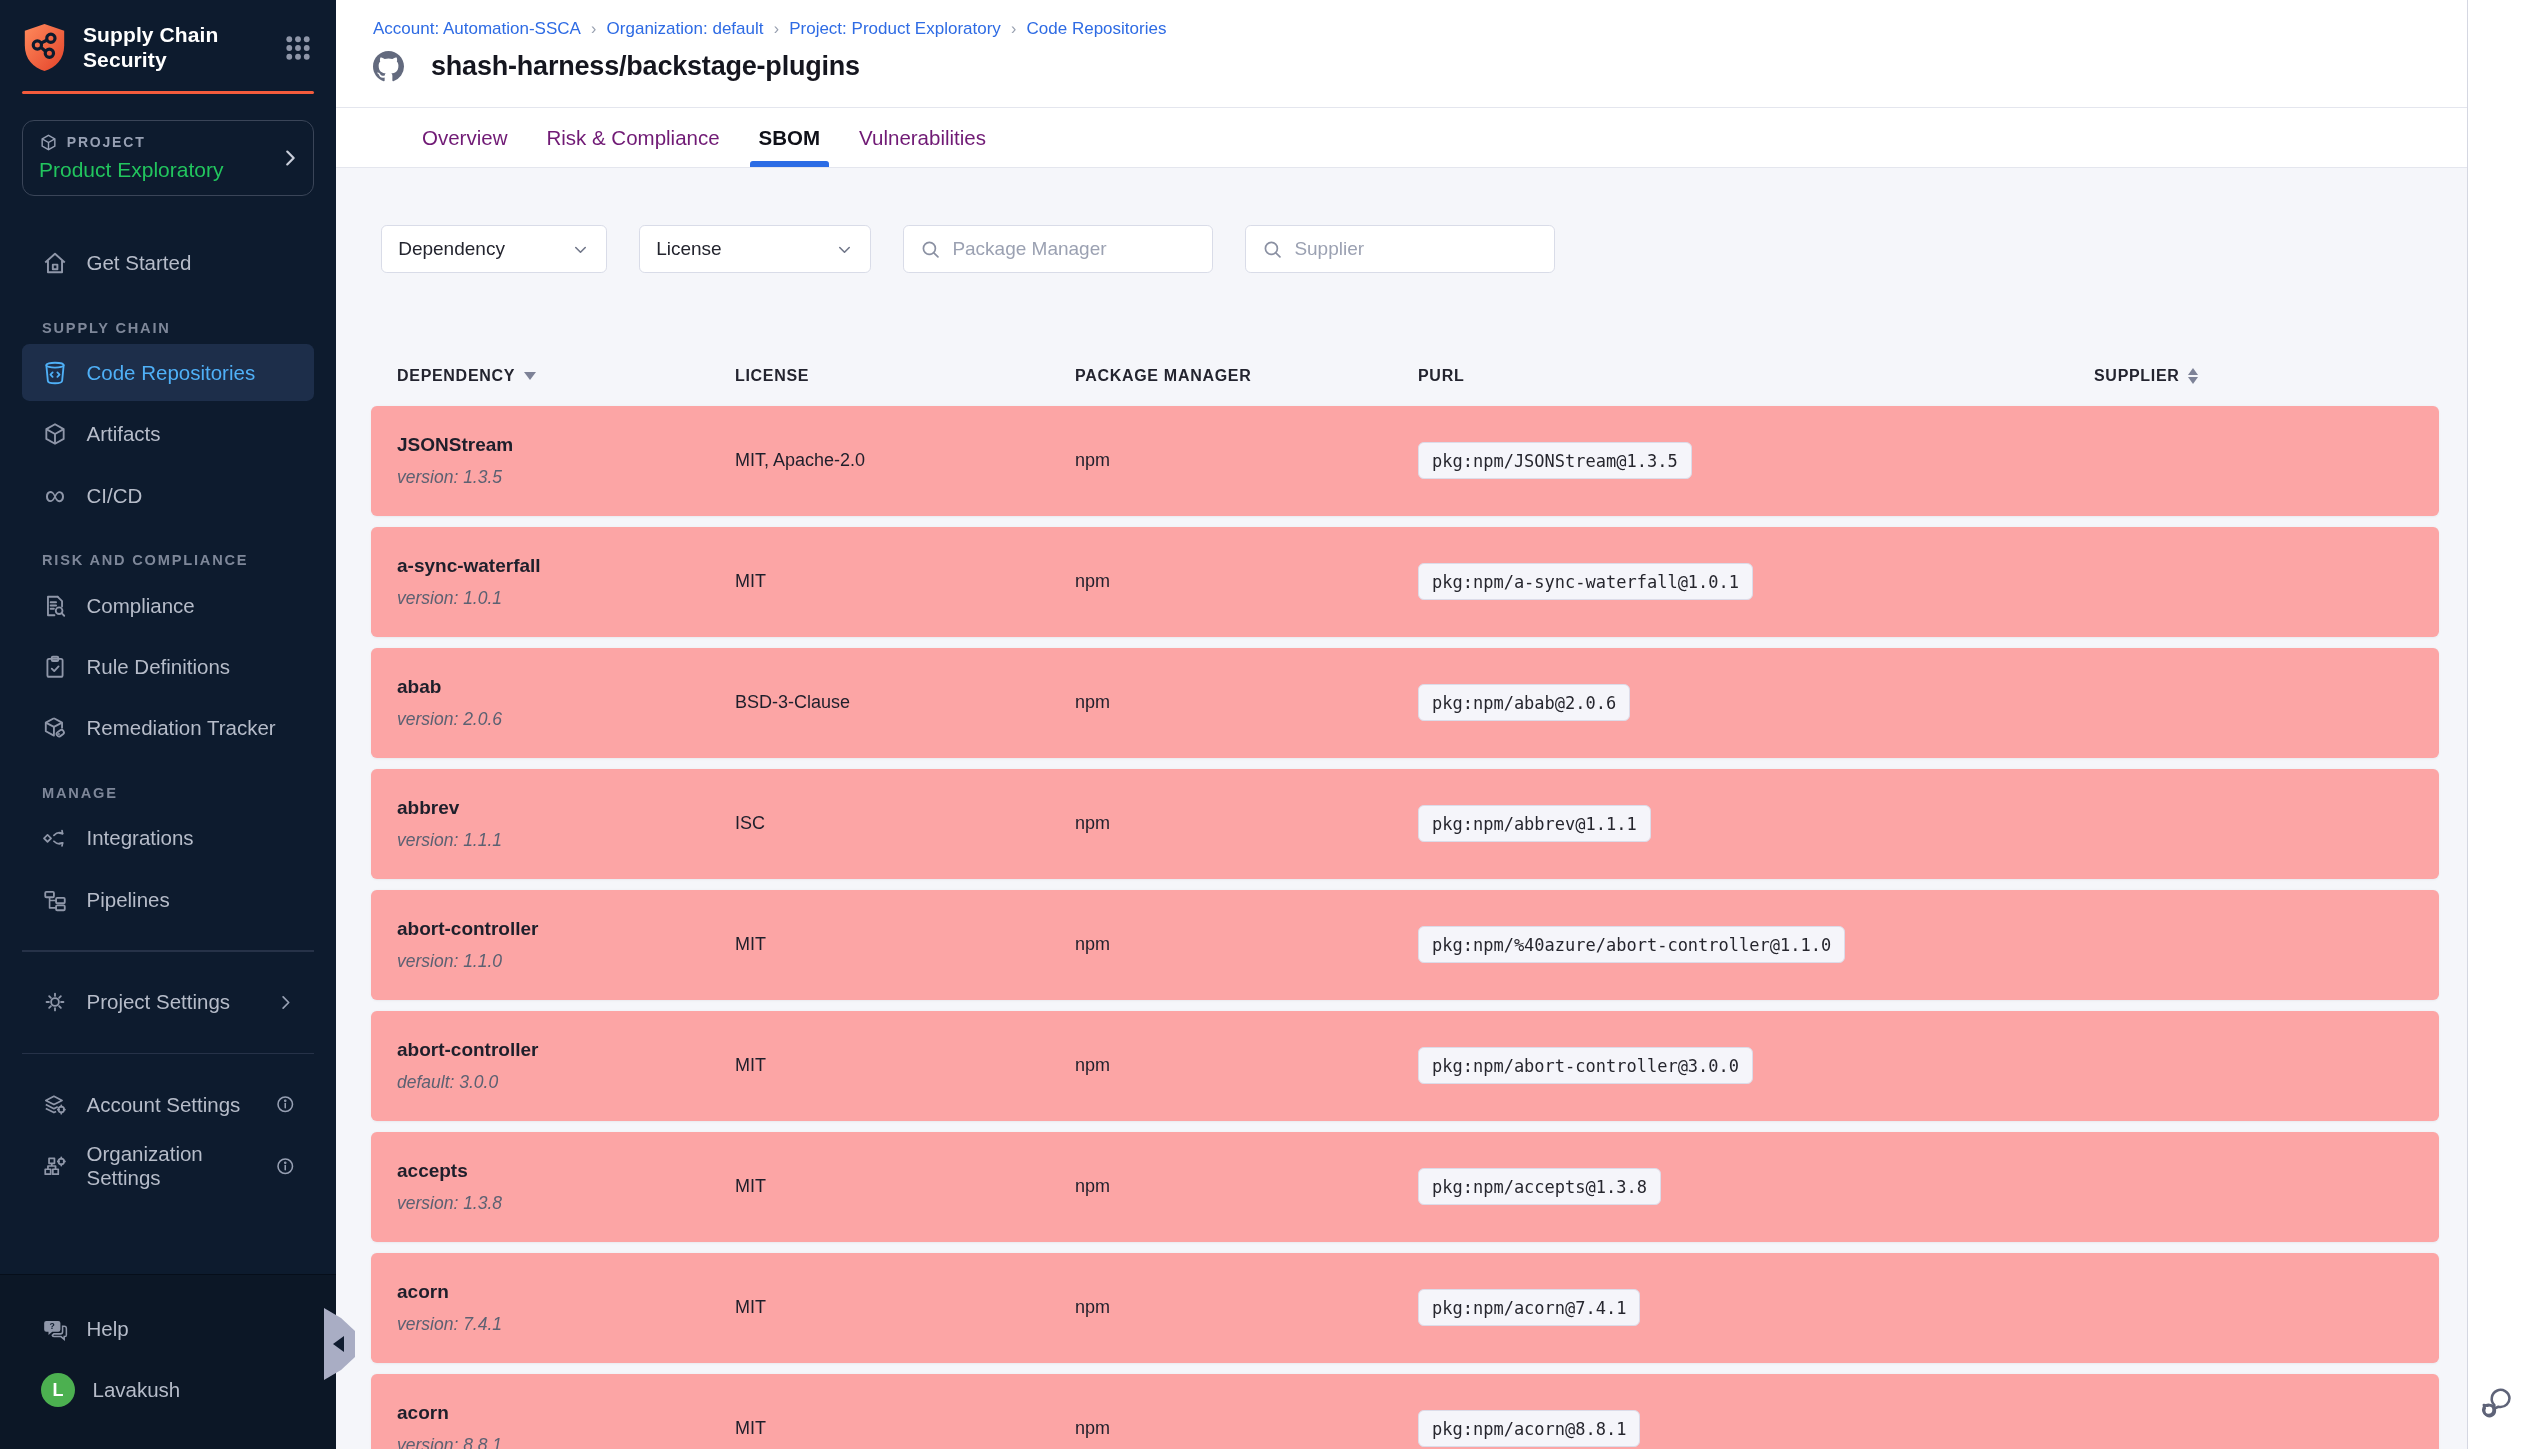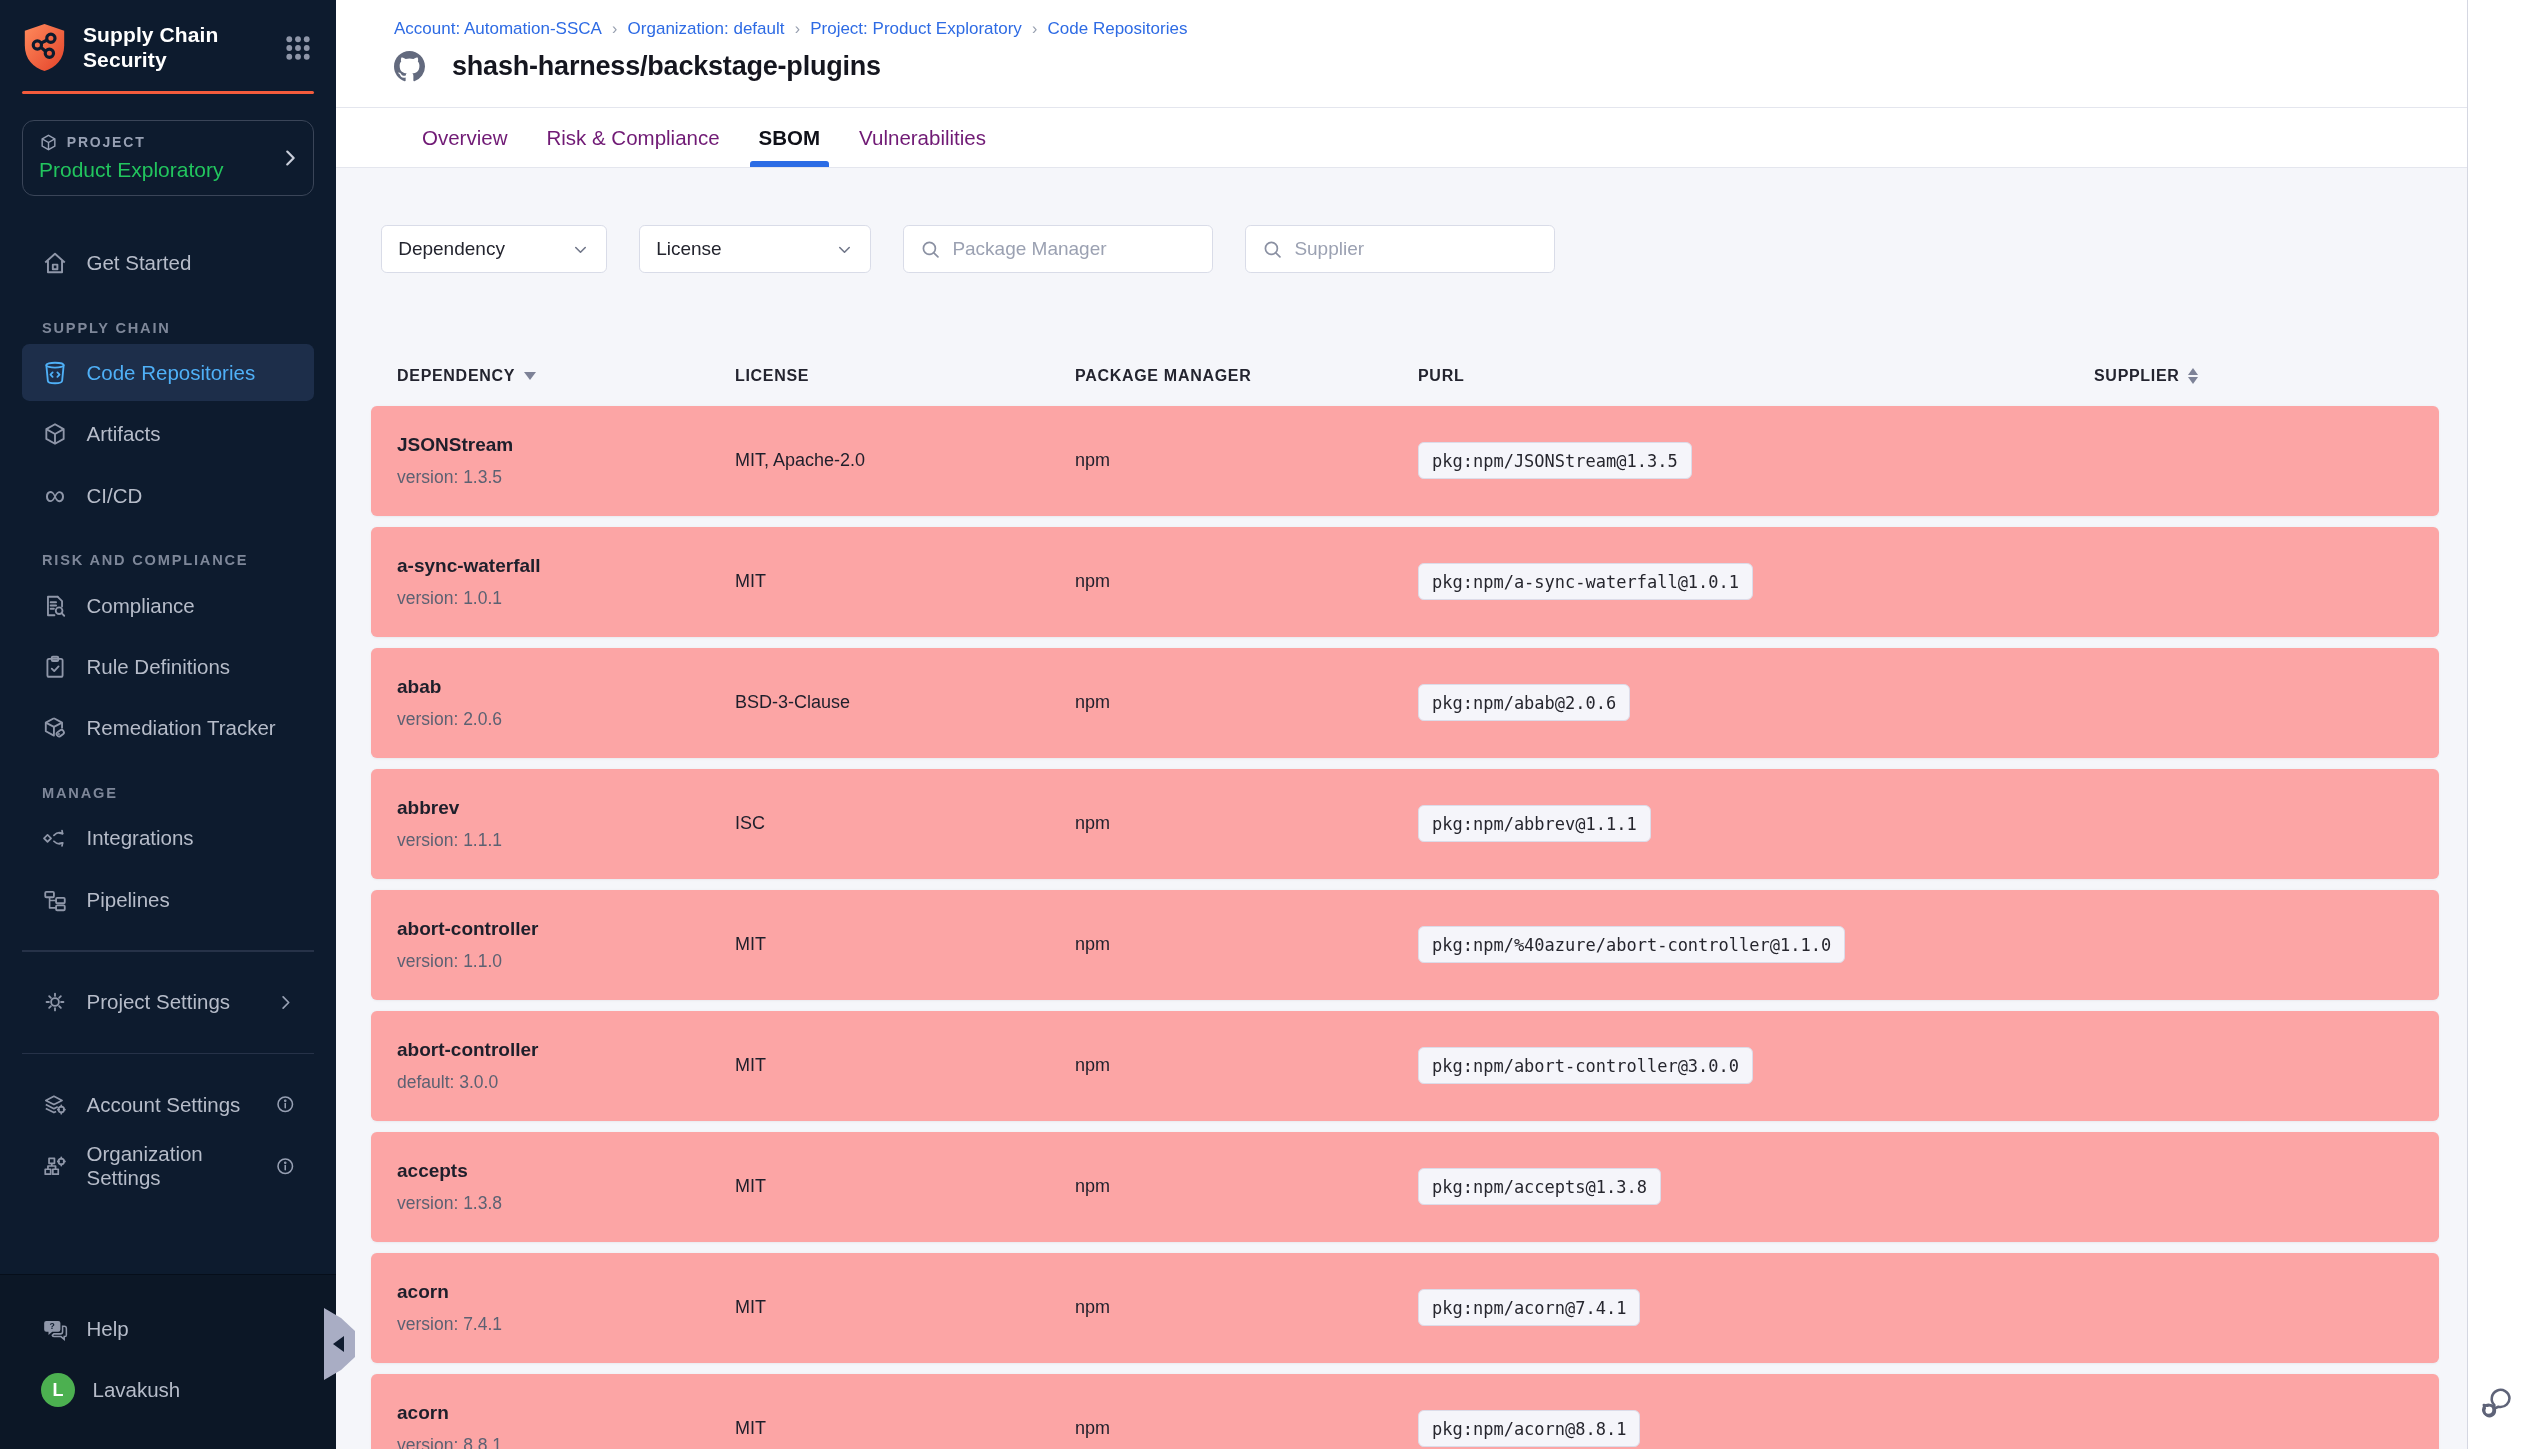--- a/index.html
+++ b/index.html
@@ -39,21 +39,21 @@
   .infinity-glyph { font-size:29px; line-height:1; color:#8F97A9; }
 
   .collapse-handle { position:absolute; left:324px; top:1308px; width:31px; height:72px;
       background:#A9ADC4; clip-path:polygon(0 0, 55% 14%, 100% 32%, 100% 68%, 55% 86%, 0 100%);
       display:flex; align-items:center; justify-content:center; cursor:pointer; z-index:9; }
   .collapse-handle .tri { width:0; height:0; border-top:8px solid transparent; border-bottom:8px solid transparent;
       border-right:11px solid #101C30; margin-right:2.9px; }
 
   
   .main { flex:1 1 auto; display:flex; flex-direction:column; min-width:0; }
-  .page-header { background:#fff; padding:19px 0 0 58px; height:108px; border-bottom:0.7px solid #E4E6EE; }
+  .page-header { background:#fff; padding:19px 0 0 37px; height:108px; border-bottom:0.7px solid #E4E6EE; }
   .breadcrumb { display:flex; align-items:center; font-size:17px; }
   .breadcrumb a { color:#2E6BE4; text-decoration:none; cursor:pointer; }
   .crumb-sep { color:#98A0B0; margin:0 10.2px; font-size:16px; }
   .title-row { display:flex; align-items:flex-start; gap:27px; margin-top:11.7px; }
   .page-title { font-size:27px; font-weight:700; color:#15161F; letter-spacing:-0.2px; }
 
   .tabbar { background:#fff; height:60px; display:flex; align-items:center; gap:39px;
             padding-left:86px; border-bottom:0.7px solid #E4E6EE; }
   .tab { font-size:20.5px; color:#701a75; cursor:pointer; position:relative; height:100%;
          display:flex; align-items:center; }
@@ -84,21 +84,21 @@
   .sort-both { display:flex; flex-direction:column; gap:2.9px; }
   .sort-both .up { width:0; height:0; border-left:5.8px solid transparent; border-right:5.8px solid transparent;
                    border-bottom:7.3px solid #7D8297; }
   .sort-both .down { width:0; height:0; border-left:5.8px solid transparent; border-right:5.8px solid transparent;
                      border-top:7.3px solid #7D8297; }
 
   .rows { margin-top:20.5px; }
   .row-card { height:110px; background:#fca5a5; border-radius:5.8px; margin-bottom:11px; padding-left:26px;
               box-shadow:0 0.7px 2.2px rgba(20,20,40,.05); }
   .dep-name { font-size:19px; font-weight:700; color:#1E1F2B; }
-  .dep-version { font-size:17.5px; color:#5C6172; margin-top:11px; }
+  .dep-version { font-size:17.5px; color:#5C6172; margin-top:11px;font-style:italic; }
   .cell-plain { font-size:18px; color:#1E1F2B; }
   .purl-badge { display:inline-block; font-family:"DejaVu Sans Mono", monospace; font-size:17px;
                 color:#26262E; background:#F5F5FA; border:1.5px solid #DCDCE9; border-radius:5.8px;
                 padding:7.3px 13px; }
 
   
   .right-rail { width:58px; flex:0 0 58px; background:#fff; border-left:1.5px solid #D5D7E2; position:relative; }
   .chat-launcher { position:absolute; left:8.8px; bottom:29px; cursor:pointer; color:#5E6378; }
 
   svg { display:block; }

